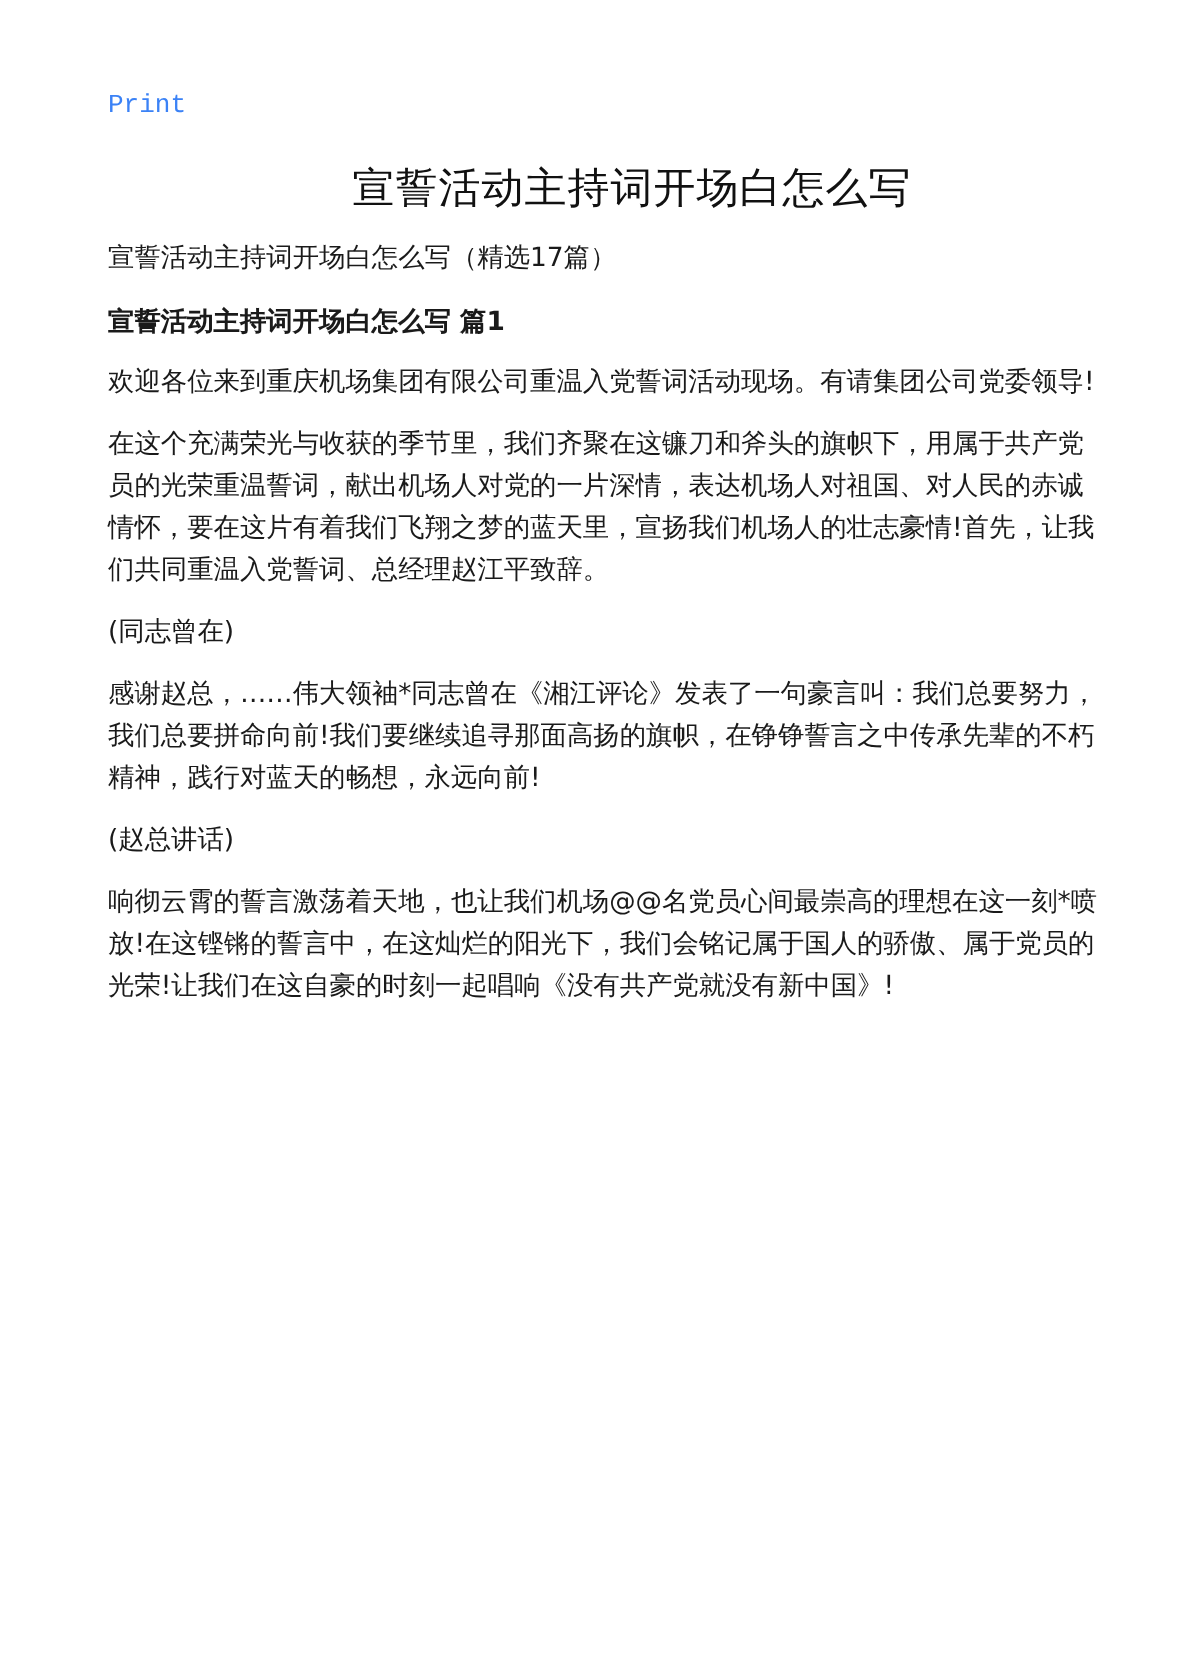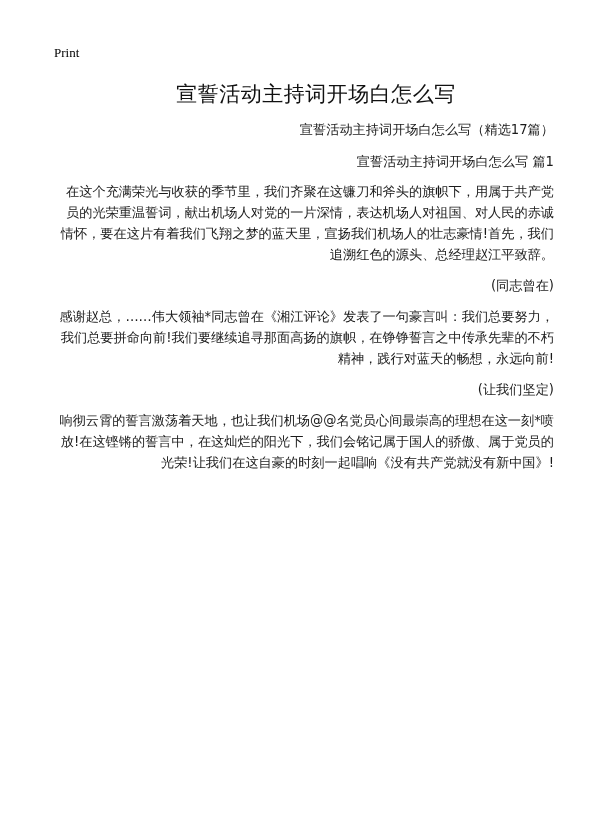--- a/index.html
+++ b/index.html
@@ -3,42 +3,43 @@
 <meta charset="utf-8">
 <style>
   html, body { margin: 0; padding: 0; background: #ffffff; }
   body {
     width: 600px; height: 828px; overflow: hidden; position: relative;
     font-family: "DejaVu Sans", "Liberation Sans", sans-serif;
     color: #1a1a1a;
   }
   .print {
     position: absolute; left: 54px; top: 45px;
-    font-family: Liberation Serif, serif;
-    font-size: 13px; color: #000000;
+    font-family: Liberation Mono, monospace;
+    font-size: 13px; color: #3b82f6;
   }
   .title {
     position: absolute; left: 0; width: 600px; top: 80px;
     text-align: center; font-size: 21px; color: #111; letter-spacing: 0.5px; padding-left: 16px;
   }
   .content {
     position: absolute; left: 54px; top: 119px; width: 500px;
     font-size: 13.2px; line-height: 21px;
   }
-  .content p { margin: 0 0 10px 0; text-align: right; }
+  .content p { margin: 0 0 10px 0; }
   .subtitle { margin-bottom: 11px !important; }
-  .heading { font-weight: normal; margin-bottom: 9px !important; }
+  .heading { font-weight: bold; margin-bottom: 9px !important; }
 </style>
 </head>
 <body>
 
 <div class="print">Print</div>
 <div class="title">宣誓活动主持词开场白怎么写</div>
 
 <div class="content">
   <p class="subtitle">宣誓活动主持词开场白怎么写（精选17篇）</p>
   <p class="heading">宣誓活动主持词开场白怎么写 篇1</p>
-  <p>在这个充满荣光与收获的季节里，我们齐聚在这镰刀和斧头的旗帜下，用属于共产党员的光荣重温誓词，献出机场人对党的一片深情，表达机场人对祖国、对人民的赤诚情怀，要在这片有着我们飞翔之梦的蓝天里，宣扬我们机场人的壮志豪情!首先，我们追溯红色的源头、总经理赵江平致辞。</p>
+  <p>欢迎各位来到重庆机场集团有限公司重温入党誓词活动现场。有请集团公司党委领导!</p>
+  <p>在这个充满荣光与收获的季节里，我们齐聚在这镰刀和斧头的旗帜下，用属于共产党员的光荣重温誓词，献出机场人对党的一片深情，表达机场人对祖国、对人民的赤诚情怀，要在这片有着我们飞翔之梦的蓝天里，宣扬我们机场人的壮志豪情!首先，让我们共同重温入党誓词、总经理赵江平致辞。</p>
   <p>(同志曾在)</p>
   <p>感谢赵总，……伟大领袖*同志曾在《湘江评论》发表了一句豪言叫：我们总要努力，我们总要拼命向前!我们要继续追寻那面高扬的旗帜，在铮铮誓言之中传承先辈的不朽精神，践行对蓝天的畅想，永远向前!</p>
-  <p>(让我们坚定)</p>
+  <p>(赵总讲话)</p>
   <p>响彻云霄的誓言激荡着天地，也让我们机场@@名党员心间最崇高的理想在这一刻*喷放!在这铿锵的誓言中，在这灿烂的阳光下，我们会铭记属于国人的骄傲、属于党员的光荣!让我们在这自豪的时刻一起唱响《没有共产党就没有新中国》!</p>
 </div>
 
 </body></html>

